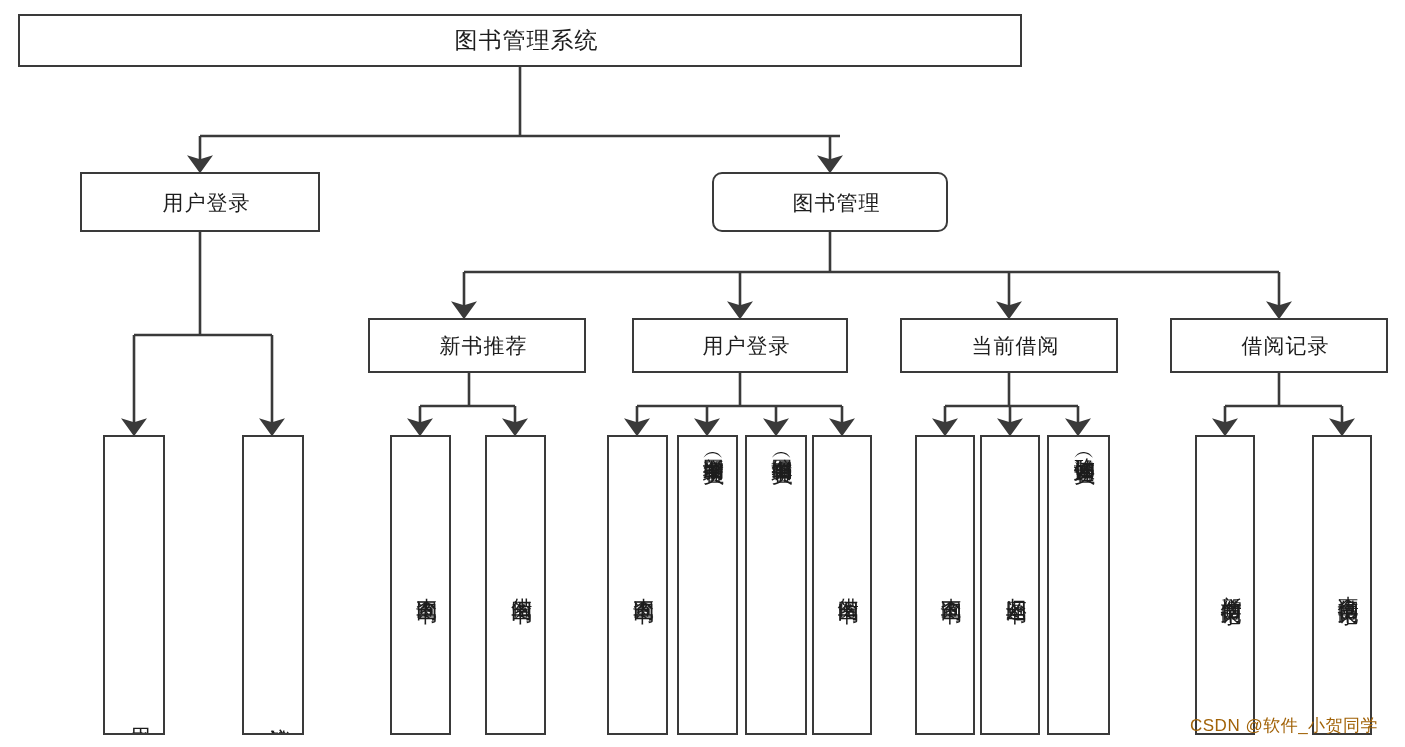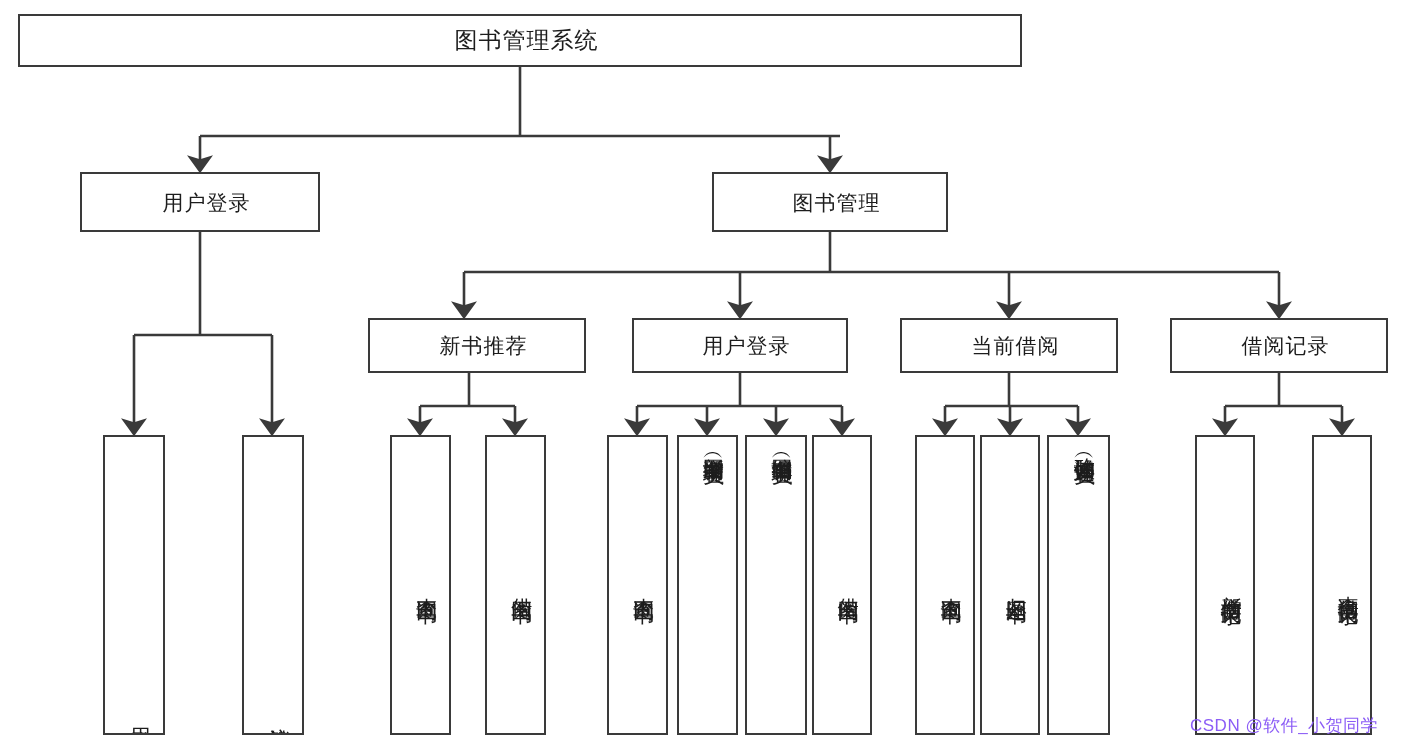--- a/index.html
+++ b/index.html
@@ -64,21 +64,21 @@
   }
   .node-v.pack .node-label {
     letter-spacing: 1px;
     line-height: 1.2;
   }
   .watermark {
     position: absolute;
     left: 1190px;
     top: 714px;
     font-size: 17px;
-    color: #8b5cf6;
+    color: #a16207;
     white-space: nowrap;
     letter-spacing: 0.5px;
   }
 </style>
 </head>
 <body>
 
 <div id="diagram-root">
 
   <svg class="edge-layer" viewBox="0 0 1405 747" xmlns="http://www.w3.org/2000/svg">
@@ -131,21 +131,21 @@
     </g>
   </svg>
 
   <div class="node-box node-h" style="left:18px; top:14px; width:1004px; height:53px;">
     <span class="node-label" style="font-size:23px;">图书管理系统</span>
   </div>
 
   <div class="node-box node-h" style="left:80px; top:172px; width:240px; height:60px;">
     <span class="node-label">用户登录</span>
   </div>
-  <div class="node-box node-h" style="left:712px; top:172px; width:236px; height:60px;">
+  <div class="node-box node-h" style="left:712px; top:172px; width:236px; height:60px;border-radius:10px;">
     <span class="node-label">图书管理</span>
   </div>
 
   <div class="node-box node-h" style="left:368px; top:318px; width:218px; height:55px;">
     <span class="node-label">新书推荐</span>
   </div>
   <div class="node-box node-h" style="left:632px; top:318px; width:216px; height:55px;">
     <span class="node-label">用户登录</span>
   </div>
   <div class="node-box node-h" style="left:900px; top:318px; width:218px; height:55px;">

